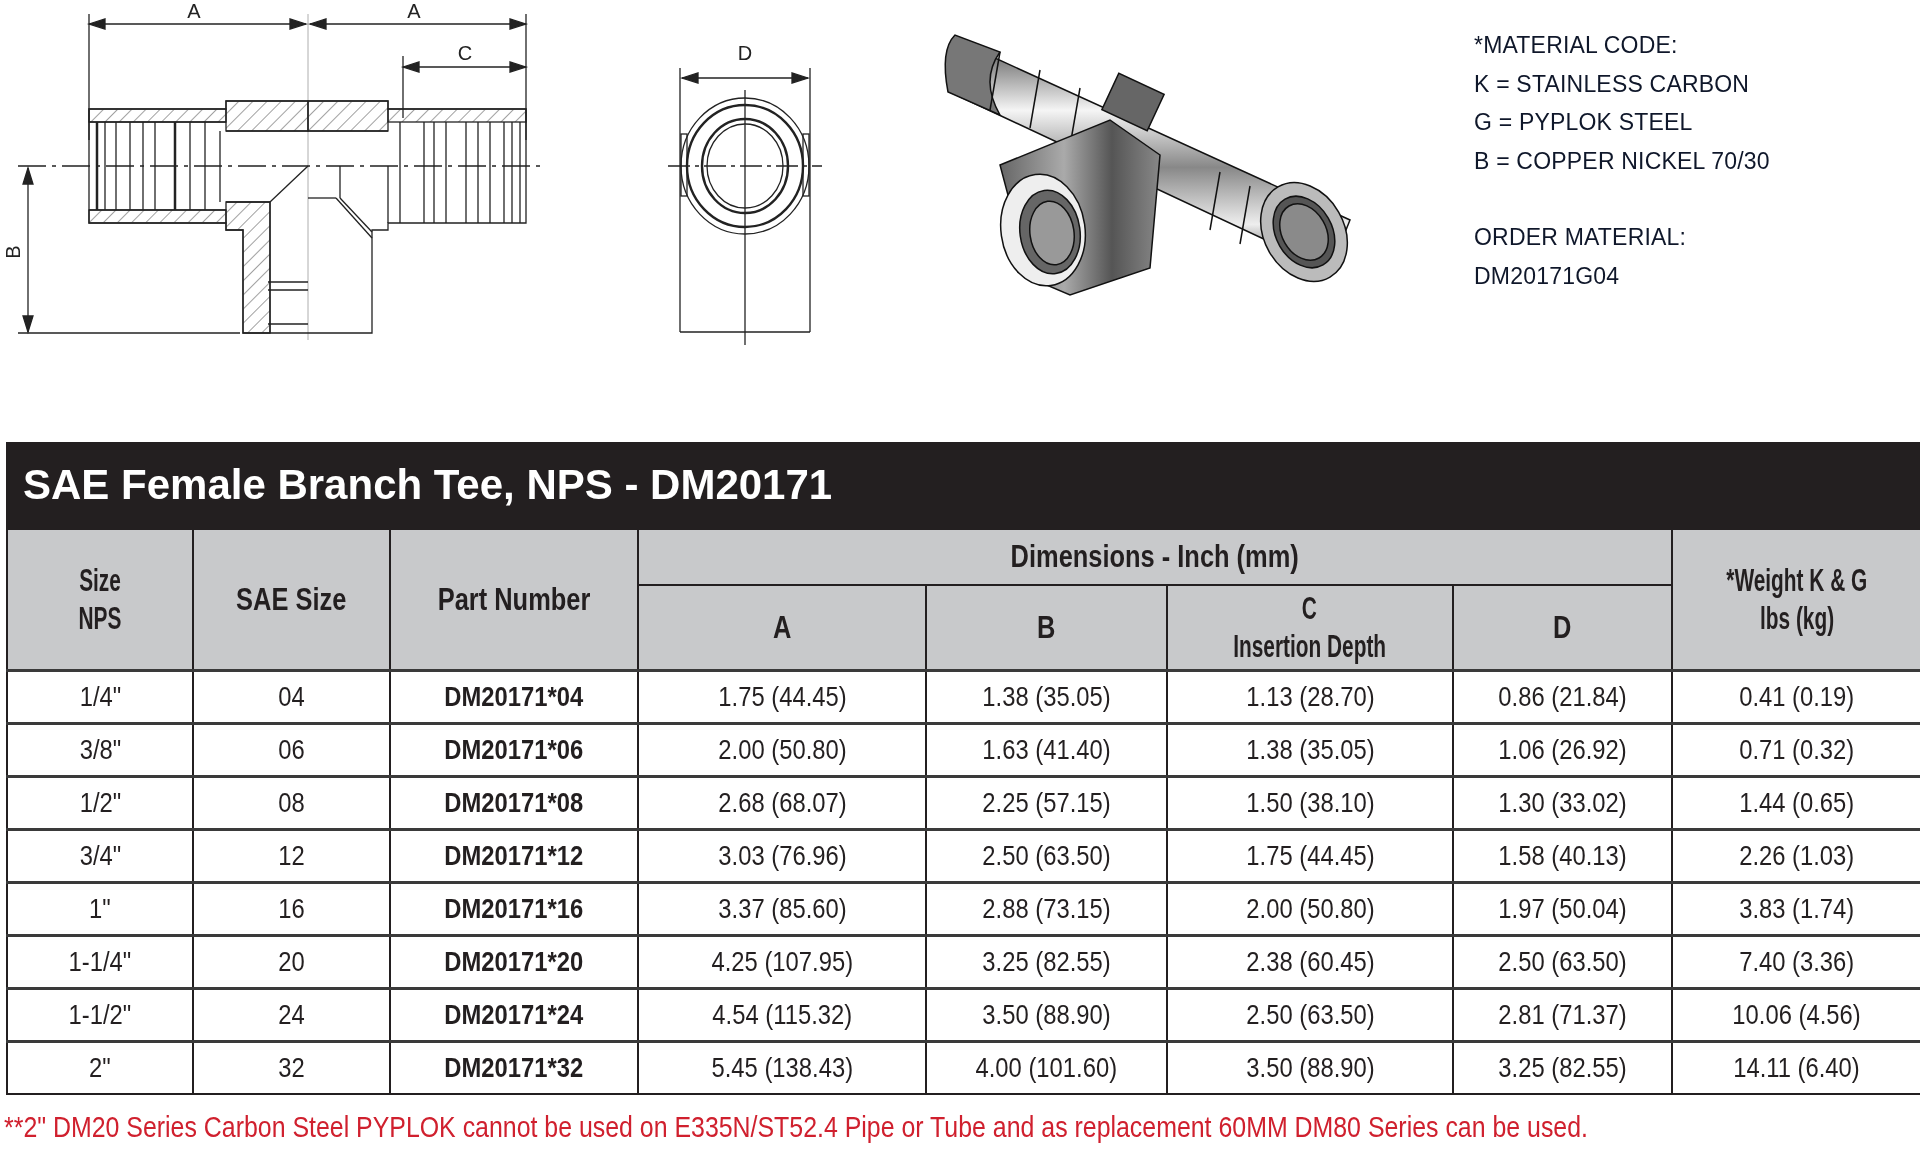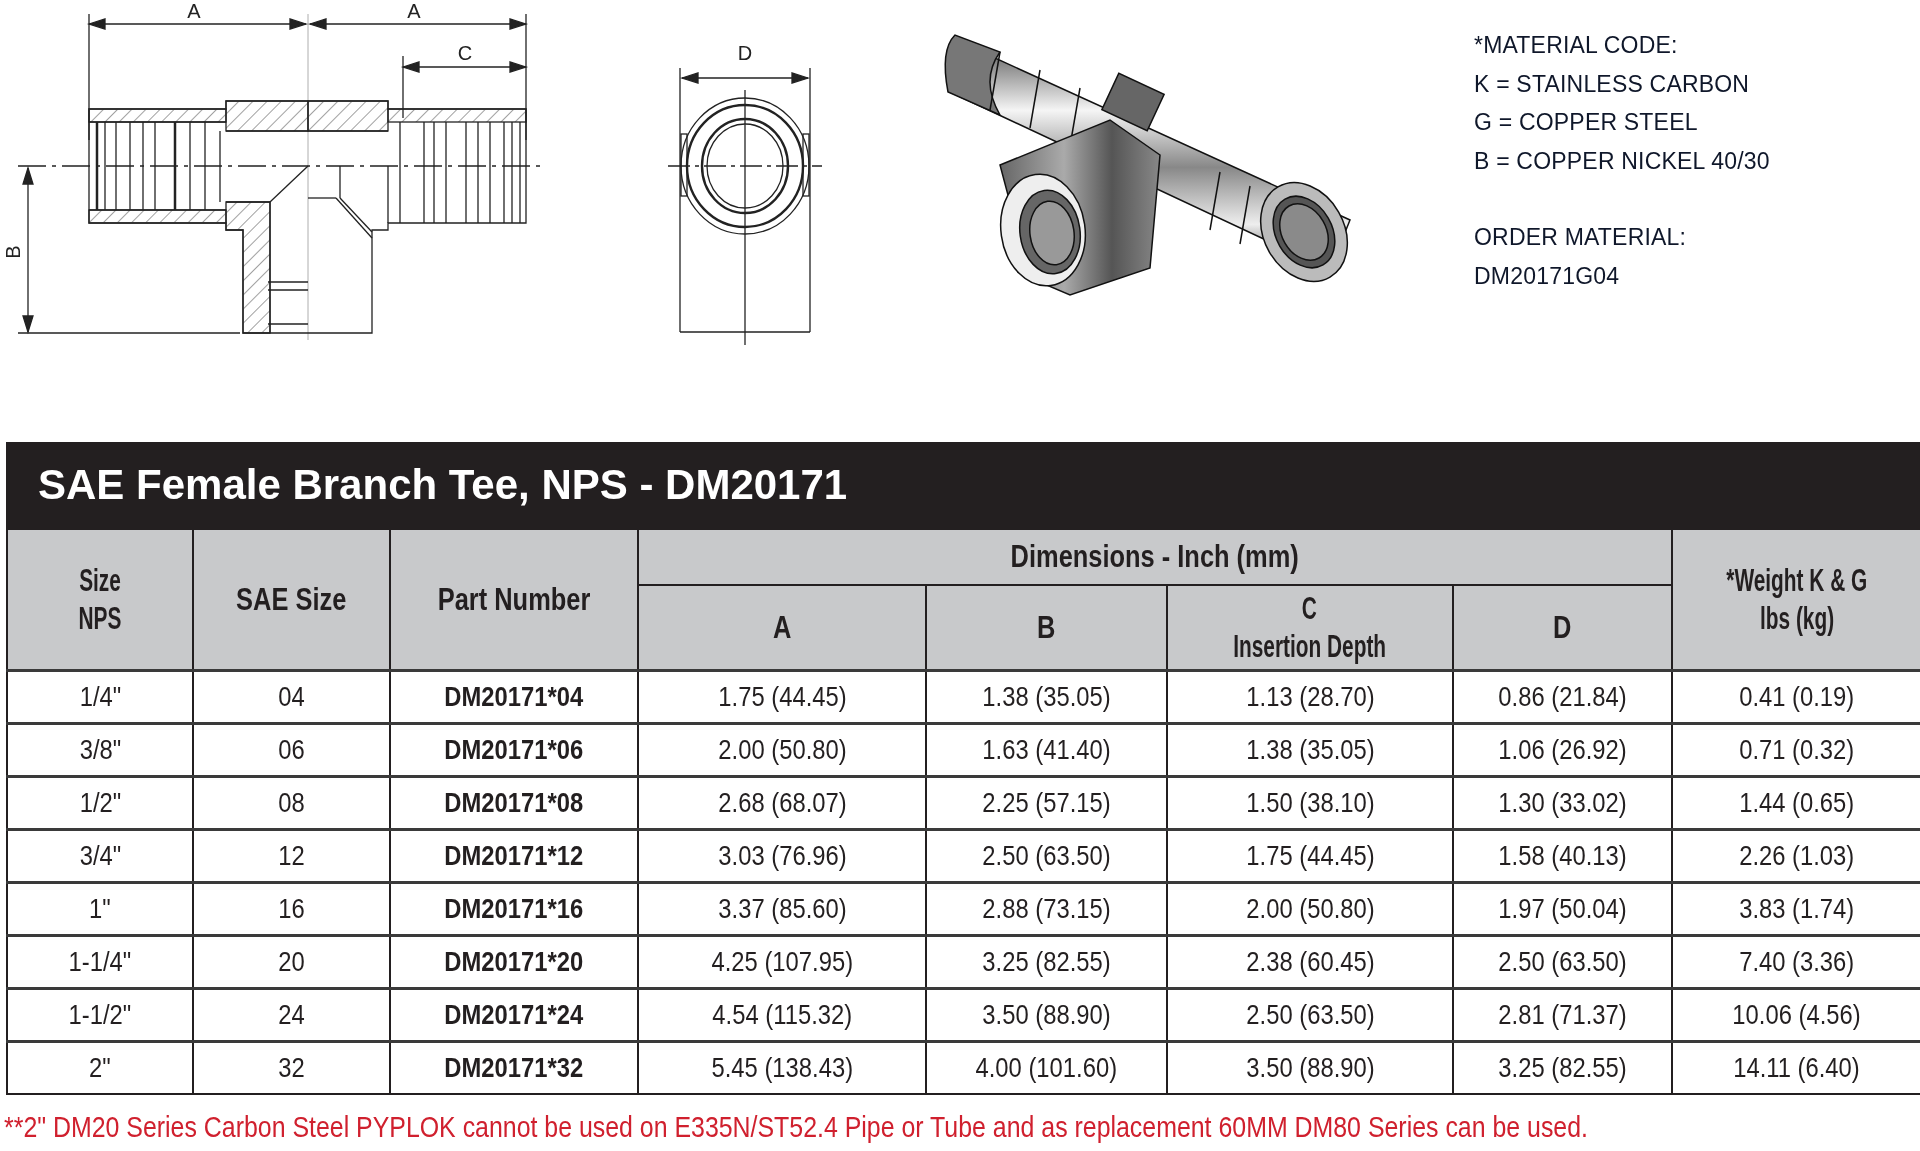--- a/index.html
+++ b/index.html
@@ -2,21 +2,21 @@
 <html><head>
 <meta charset="utf-8">
 <style>
   html,body{margin:0;padding:0;background:#fff;}
   body{width:1920px;height:1151px;position:relative;overflow:hidden;font-family:"Liberation Sans",sans-serif;color:#231f20;}
   .drawings{position:absolute;left:0;top:0;width:1920px;height:420px;}
   .material{position:absolute;left:1474px;top:26px;font-size:23px;line-height:38.5px;color:#0f172a;letter-spacing:0.2px;}
   .material div{white-space:nowrap;}
   .material .gap{height:38px;}
   .table-wrap{position:absolute;left:6px;top:442px;width:1914px;}
-  .title-bar{height:86px;background:#231f20;color:#fff;font-weight:bold;font-size:42px;line-height:86px;padding-left:32px;box-sizing:border-box;}
+  .title-bar{height:86px;background:#231f20;color:#fff;font-weight:bold;font-size:42px;line-height:86px;padding-left:17px;box-sizing:border-box;}
   table{border-collapse:collapse;width:1914px;table-layout:fixed;}
   th,td{border:2.5px solid #231f20;text-align:center;vertical-align:middle;padding:0;}
   th{background:#c8c9cb;font-family:"Liberation Sans Narrow","Liberation Sans",sans-serif;font-weight:bold;font-size:31px;line-height:38px;transform-origin:center;}
   th span{display:inline-block;transform:scaleX(0.82);}
   td{height:50px;font-size:28px;}
   td span{display:inline-block;transform:scaleX(0.85);}
   td.pn{font-weight:bold;}
   tr.sub1 th{height:54px;}
   tr.sub2 th{height:83px;}
   tbody tr td{border-top:3px solid #3a3a3a;}
@@ -160,22 +160,22 @@
       <path d="M1000,165 L1110,120 L1160,155 L1150,268 L1070,295 L1030,278 Z" fill="url(#metal2)"></path>
       <ellipse cx="1043" cy="230" rx="42" ry="56" fill="#eee" transform="rotate(-8 1043 230)"></ellipse>
       <ellipse cx="1050" cy="232" rx="30" ry="42" fill="#666" transform="rotate(-8 1050 232)"></ellipse>
       <ellipse cx="1052" cy="233" rx="22" ry="32" fill="#999" transform="rotate(-8 1052 233)"></ellipse>
     </g>
   </svg>
 
   <div class="material">
     <div>*MATERIAL CODE:</div>
     <div>K = STAINLESS CARBON</div>
-    <div>G = COPPER STEEL</div>
-    <div>B = COPPER NICKEL 40/30</div>
+    <div>G = PYPLOK STEEL</div>
+    <div>B = COPPER NICKEL 70/30</div>
     <div class="gap"></div>
     <div>ORDER MATERIAL:</div>
     <div>DM20171G04</div>
   </div>
 </div>
 
 <div class="table-wrap">
   <div class="title-bar">SAE Female Branch Tee, NPS - DM20171</div>
   <table>
     <colgroup>

